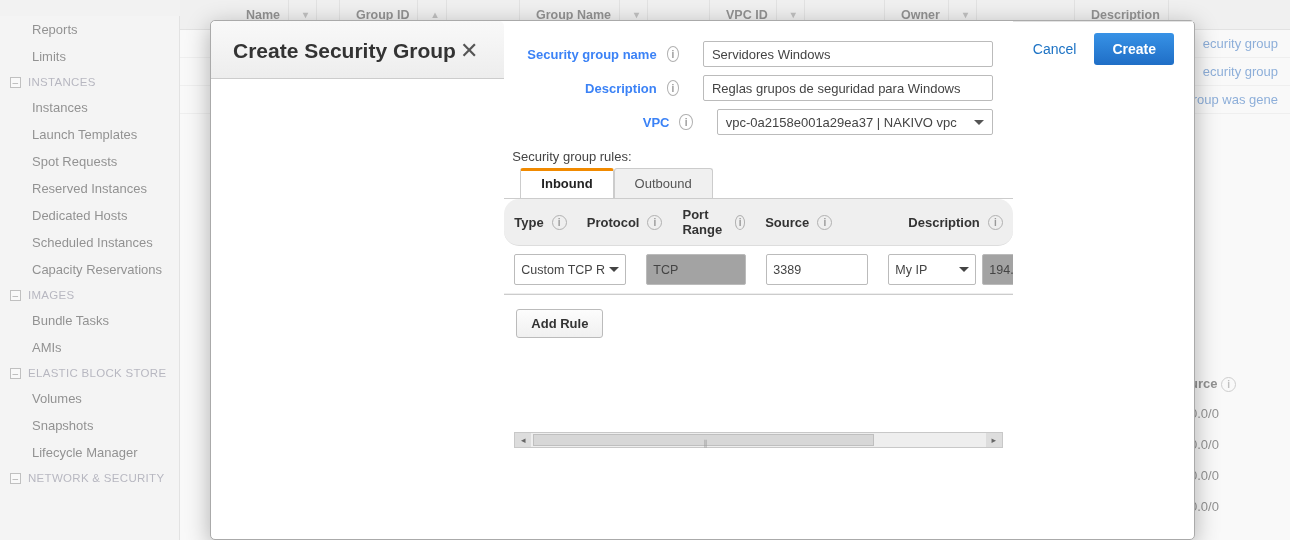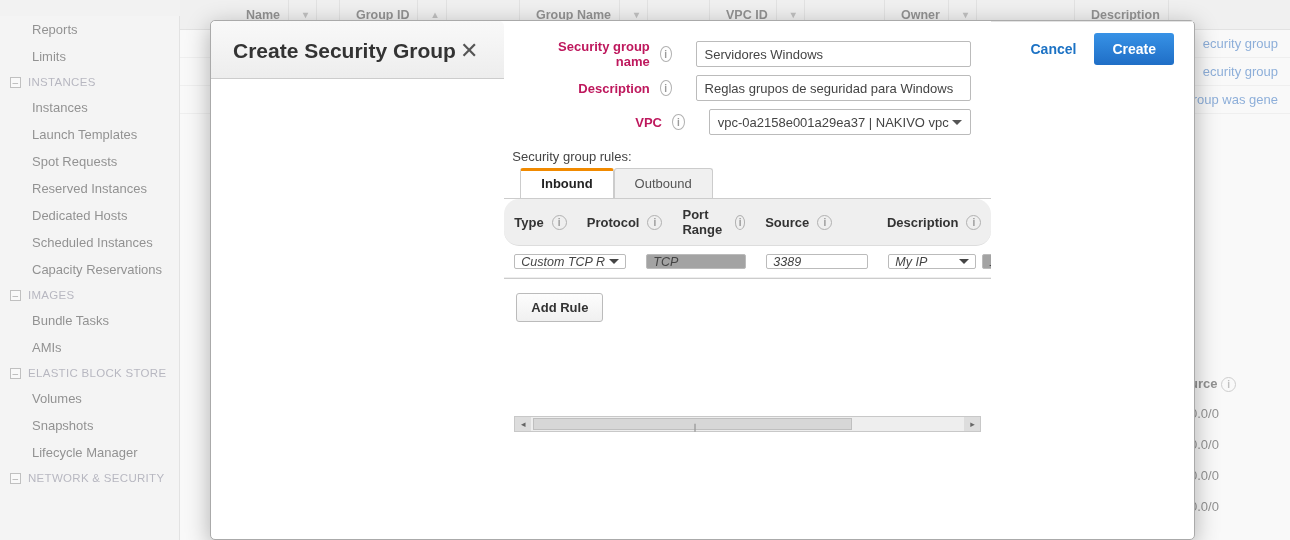--- a/index.html
+++ b/index.html
@@ -56,21 +56,21 @@
     background: linear-gradient(#f9f9f9,#ededed);
     border-bottom: 1px solid #ccc; border-radius: 5px 5px 0 0;
     display: flex; align-items: center; justify-content: space-between;
   }
   .modal-title { font-size: 21px; font-weight: 600; color: #333; }
   .x { font-size: 22px; color: #555; cursor: pointer; line-height: 1; padding: 2px 4px;}
   .modal-body { flex: 1; padding: 14px 0 0 0; overflow: hidden; position:relative;}
   
   .form { padding: 2px 20px 0 20px; }
   .frow { display: flex; align-items: center; height: 34px; }
-  .flabel { width: 190px; text-align: right; padding-right: 10px; font-weight: 600; color:#be185d;}
+  .flabel { width: 190px; text-align: right; padding-right: 10px; font-weight: 600; color:#3b82f6;}
   .ficon {
     width:16px; height:16px; border:1px solid #b1b1b1; border-radius:50%;
     color:#9a9a9a; font-weight:bold; font-size:10px; display:inline-flex;
     align-items:center; justify-content:center; margin-right:24px;
   }
   .ftext {
     width: 388px; height: 26px; border: 1px solid #bbb; border-radius: 2px;
     padding: 3px 8px; font-size: 13px; color:#444;
   }
   .fselect {
@@ -95,24 +95,23 @@
   .rcell { padding:8px 10px; display:flex; align-items:center; gap:8px;}
   .c-type{width:140px;} .c-proto{width:130px;} .c-port{width:135px;}
   .c-src{width:370px;} .c-desc{flex:1;}
   .iicon {
     width:15px; height:15px; border:1px solid #b1b1b1; border-radius:50%;
     color:#9a9a9a; font-weight:bold; font-size:10px; display:inline-flex;
     align-items:center; justify-content:center;
   }
   .rrow { display:flex; border-bottom:1px solid #eee;}
   .rsel, .rinp {
-    height:15px; border:1px solid #bbb; border-radius:2px; padding:2px 6px;
+    height:31px; border:1px solid #bbb; border-radius:2px; padding:2px 6px;
     font-size:12.5px; color:#444; background:#fff; display:flex; align-items:center;
     justify-content:space-between;
-    font-style:italic;
   }
   .rinp.disabled { background:#a3a3a3;}
   .rsel .caret{border-top-color:#444;}
   .w-type{width:112px;} .w-proto{width:100px;} .w-port{width:102px;}
   .w-srcsel{width:88px;} .w-srcinp{width:232px;} .w-desc{width:130px;}
   .addrule {
     margin:14px 0 0 12px; padding:6px 14px; border:1px solid #bbb; border-radius:3px;
     background:linear-gradient(#fdfdfd,#f0f0f0); color:#333; font-size:13px; font-weight:600; cursor:pointer;
     display:inline-block;
   }
@@ -121,21 +120,21 @@
     border:1px solid #c8c8c8; background:#eee;}
   .hs .btn{position:absolute; top:0; width:16px; height:14px; background:#ddd; display:flex; align-items:center; justify-content:center; font-size:9px; color:#666;}
   .hs .btn.l{left:0;} .hs .btn.r{right:0;}
   .hs .thumb{position:absolute; left:18px; right:128px; top:1px; height:12px; background:#d7d7d7; border:1px solid #bfbfbf;}
   .hs .gr{position:absolute; left:50%; top:4px; width:6px; height:6px; color:#999; font-size:8px;}
   
   .modal-ftr {
     height: 54px; border-top:1px solid #e3e3e3; display:flex; align-items:center;
     justify-content:flex-end; padding: 0 20px; gap: 18px;
   }
-  .btn-cancel { color:#1c72c4; font-weight:700; cursor:pointer; font-size:14px;margin-left:19px;}
+  .btn-cancel { color:#1c72c4; font-weight:400; cursor:pointer; font-size:14px;}
   .btn-create {
     background:#2a7ed4; color:#fff; font-weight:700; font-size:14px;
     padding:8px 18px; border:none; border-radius:3px; cursor:pointer;
     background:linear-gradient(#3792e6,#1f6ec6);
   }
 </style>
 </head>
 <body>
 
 <div class="nav">

